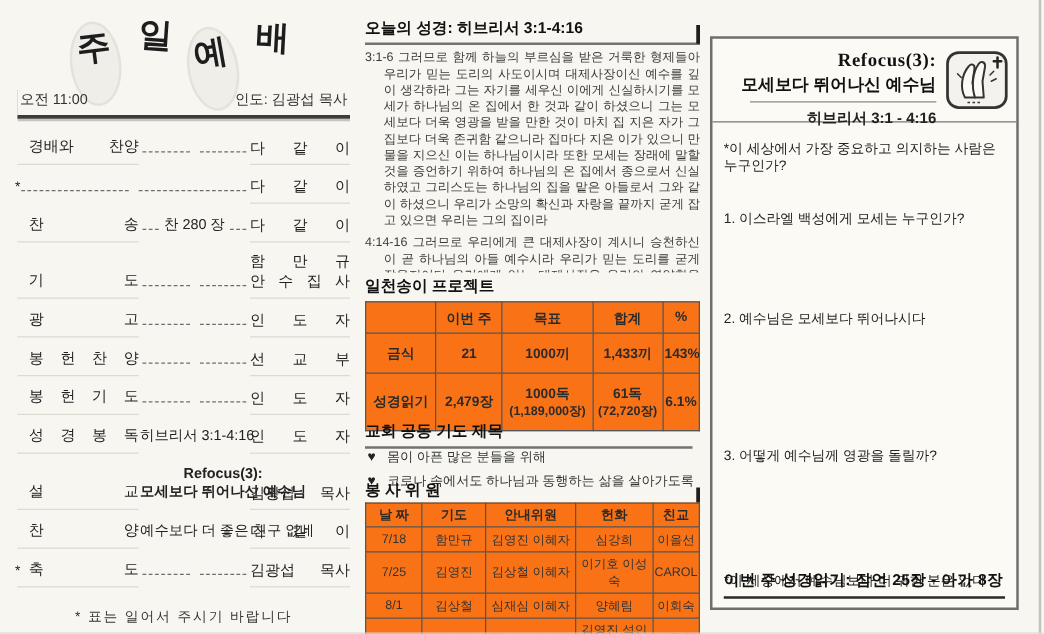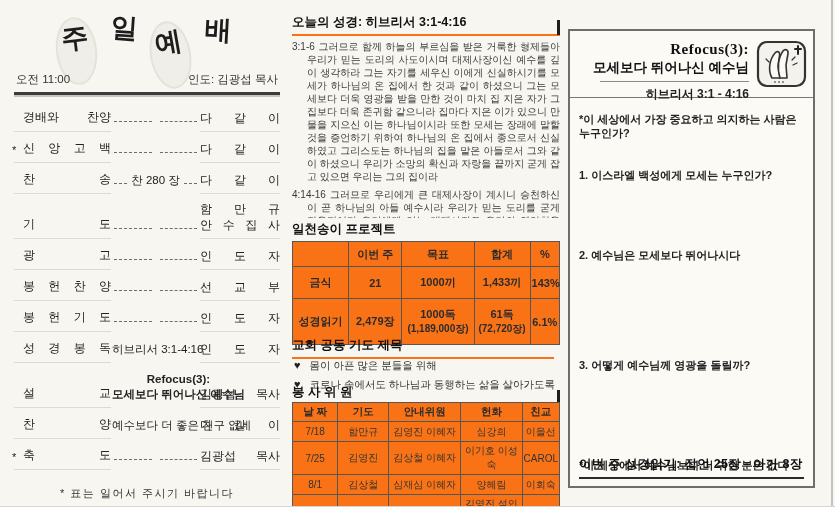--- a/index.html
+++ b/index.html
@@ -42,21 +42,21 @@
   .ol-center.bold { font-weight:bold; }
   .ol-center .c1, .ol-center .c2 { display:block; line-height:1.35; white-space:nowrap; }
   .ol-right { width:80px; border-bottom:1px solid #dcdad1; padding-bottom:5px; }
   .ol-right .r1, .ol-right .r2 { display:block; font-size:12px; color:#222;
     text-align:justify; text-align-last:justify; line-height:1.35; }
   .footnote { margin-top:16px; text-align:center; font-size:11px; color:#333; letter-spacing:1.5px; }
 
   
   .col-mid { position:absolute; left:292px; top:10px; width:268px; height:492px; }
   .m-head { position:relative; font-weight:bold; font-size:12.5px; color:#111;
-    border-bottom:2px solid #f97316; padding-bottom:3px; }
+    border-bottom:2px solid #737373; padding-bottom:3px; }
   .m-head.tick::after { content:""; position:absolute; right:0; bottom:-1px; width:3px; height:15px; background:#1e1e1e; }
   .m-scripture-head { position:absolute; top:4px; left:0; right:0; }
   .m-scripture { position:absolute; top:30px; left:0; right:0; height:178px; overflow:hidden; }
   .verse { font-size:10px; line-height:13px; color:#3a3a3a; text-align:justify;
     padding-left:15px; text-indent:-15px; margin-bottom:5px; }
   .vref { color:#3a3a3a;margin-top:40px; }
   .m-proj-head { position:absolute; top:211px; left:0; right:6px; }
   .m-proj-table { position:absolute; top:231px; left:0; right:0; }
   .m-prayer-head { position:absolute; top:327px; left:0; right:6px; }
   .m-bullets { position:absolute; top:349px; left:2px; right:0; }
@@ -83,21 +83,21 @@
     border:2px solid #6e6e6e; background:#fbfaf5; }
   .rt-block { position:relative; padding:10px 8px 0 8px; height:56px; }
   .rt-text { margin-right:56px; text-align:right; }
   .rt1 { font-family:"Liberation Serif","DejaVu Serif",serif; font-weight:bold; font-size:15px; color:#111; letter-spacing:.5px; }
   .rt2 { font-weight:bold; font-size:13.5px; color:#111; margin-top:1px; }
   .rt-line { border-top:1.5px solid #8a8a8a; margin:4px 0 4px 22px; }
   .rt-sub { font-weight:bold; font-size:12px; color:#222; }
   .hands-icon { position:absolute; right:5px; top:7px; }
   .rt-divider { border-top:1.5px solid #777; margin-top:10px; }
   .r-items { padding:0 9px; }
-  .r-item { font-weight:bold; font-size:11px; color:#222; line-height:1.3; }
+  .r-item { font-weight:normal; font-size:11px; color:#222; line-height:1.3; }
   .r-items .i0 { margin-top:14px; }
   .r-items .i1 { margin-top:27px; }
   .r-items .i2 { margin-top:66px; }
   .r-items .i3 { margin-top:96px; }
   .r-items .i4 { margin-top:86px; }
   .r-footer { position:absolute; left:9px; right:9px; bottom:7px; font-weight:bold; font-size:12.5px;
     color:#111; border-bottom:2px solid #2a2a2a; padding-bottom:4px; letter-spacing:.3px; }
 </style>
 </head>
 <body>
@@ -127,21 +127,20 @@
           </span>
           <span class="dash"></span>
         </span>
         <span class="ol-right">
           <span class="r1">다 같 이</span>
 
         </span>
       </div>
       <div class="ol-row i1">
         <span class="ol-star">*</span>
-        <span class="ol-label">신 앙 고 백</span>
         <span class="ol-mid">
           <span class="dash"></span>
           <span class="ol-center">
             
             
           </span>
           <span class="dash"></span>
         </span>
         <span class="ol-right">
           <span class="r1">다 같 이</span>

